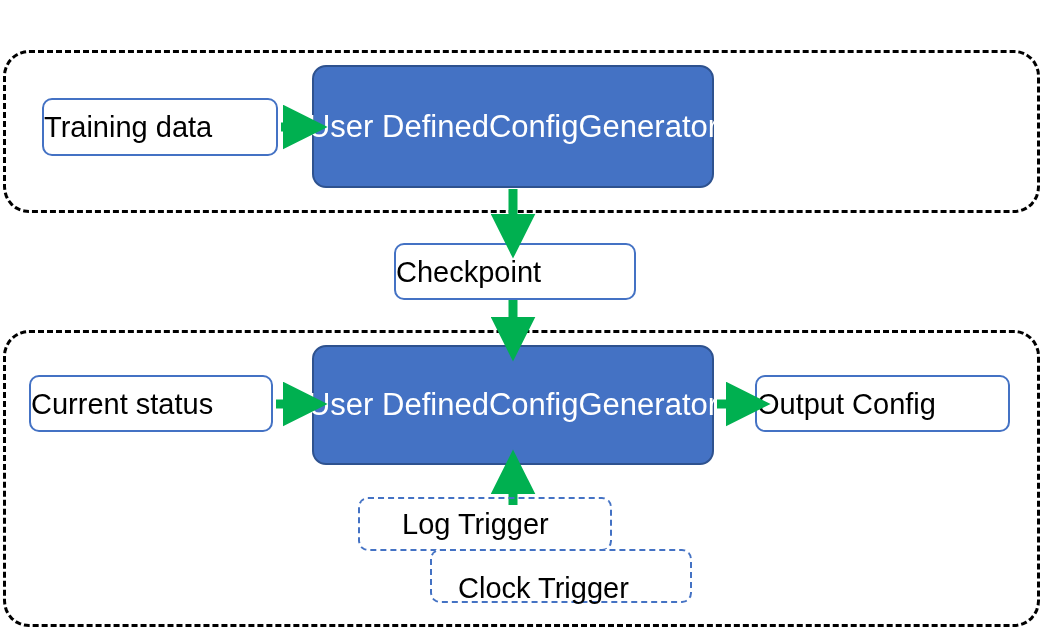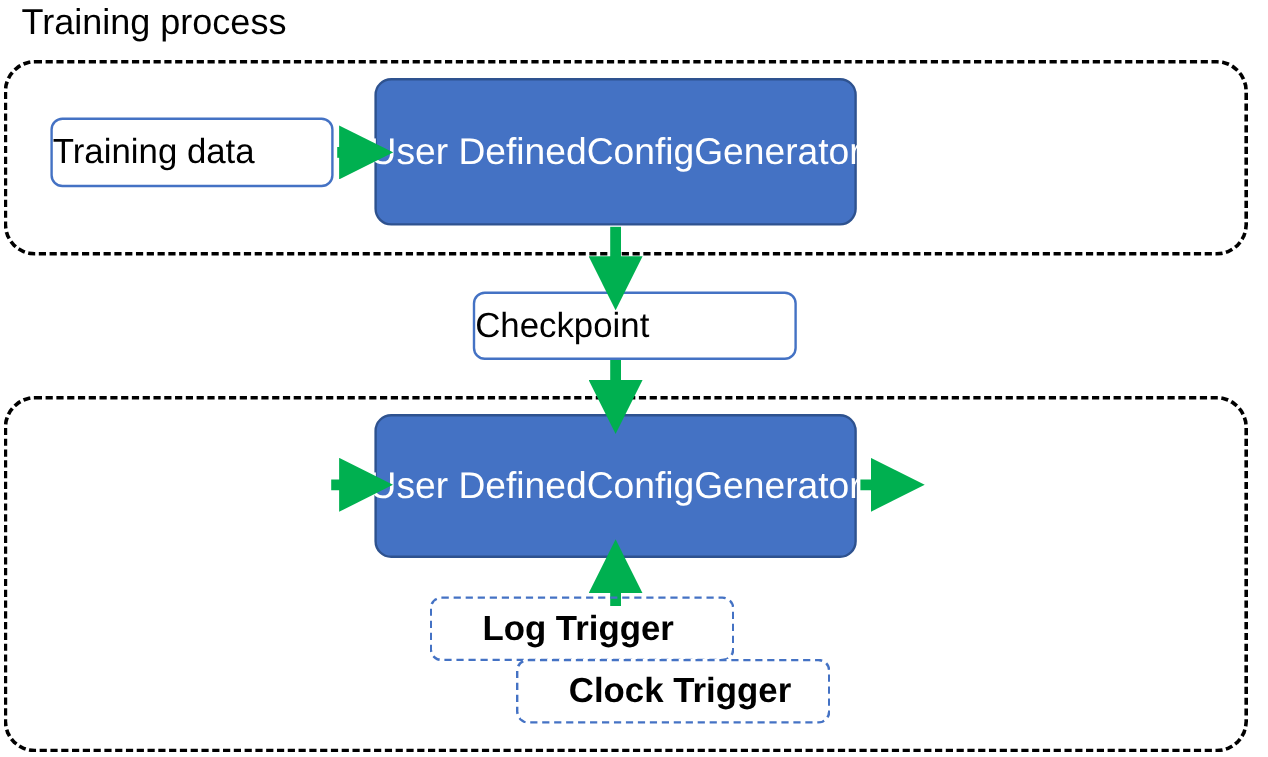--- a/index.html
+++ b/index.html
@@ -82,71 +82,75 @@
     font-size: 29px;
     line-height: 32px;
     color: #000000;
     white-space: nowrap;
   }
   .trigger-box > .trigger-label {
     position: absolute;
     top: 50%;
     transform: translateY(-50%);
     white-space: nowrap;
-    font-weight: bold;
   }
 
   
   .arrow-layer {
     position: absolute;
     left: 0;
     top: 0;
     width: 1057px;
     height: 631px;
     pointer-events: none;
   }
 </style>
 </head>
 <body>
 
 <div id="canvas">
 
-  <div class="section-label" style="left:18px; top:2px;">Training process</div>
 
   <div class="process-container" style="left:3px; top:50px; width:1037px; height:163px;"></div>
 
   <div class="plain-box" style="left:42px; top:98px; width:236px; height:58px;">
     <span>Training data</span>
   </div>
 
   <div class="blue-box" style="left:312px; top:65px; width:402px; height:123px;">
     <span>User Defined</span>
     <span>ConfigGenerator</span>
   </div>
 
-  <div class="plain-box" style="left:394px; top:243px; width:270px; height:57px;">
+  <div class="plain-box" style="left:394px; top:243px; width:242px; height:57px;">
     <span>Checkpoint</span>
   </div>
 
 
   <div class="process-container" style="left:3px; top:330px; width:1037px; height:297px;"></div>
 
+  <div class="plain-box" style="left:29px; top:375px; width:244px; height:57px;">
+    <span>Current status</span>
+  </div>
 
   <div class="blue-box" style="left:312px; top:345px; width:402px; height:120px;">
     <span>User Defined</span>
     <span>ConfigGenerator</span>
   </div>
 
+  <div class="plain-box" style="left:755px; top:375px; width:255px; height:57px;">
+    <span>Output Config</span>
+  </div>
 
   <div class="trigger-box" style="left:358px; top:497px; width:254px; height:54px; z-index:2;">
     <span class="trigger-label" style="left:42px;">Log Trigger</span>
   </div>
 
   <div class="trigger-box" style="left:430px; top:549px; width:262px; height:54px; z-index:3; background:#ffffff;">
-    <span class="trigger-label" style="left:42px;">Clock Trigger</span>
+    <span class="trigger-label" style="left:26px;margin-top:12px;">Clock Trigger</span>
   </div>
 
   <svg class="arrow-layer" viewBox="0 0 1057 631">
     <defs>
       <marker id="ahead" markerWidth="5" markerHeight="5" refX="2.6" refY="2.5" orient="auto" markerUnits="strokeWidth">
         <path d="M0,0 L5,2.5 L0,5 z" fill="#00B050"></path>
       </marker>
     </defs>
 
     <line x1="281" y1="127" x2="306" y2="127" stroke="#00B050" stroke-width="9" marker-end="url(#ahead)"></line>

